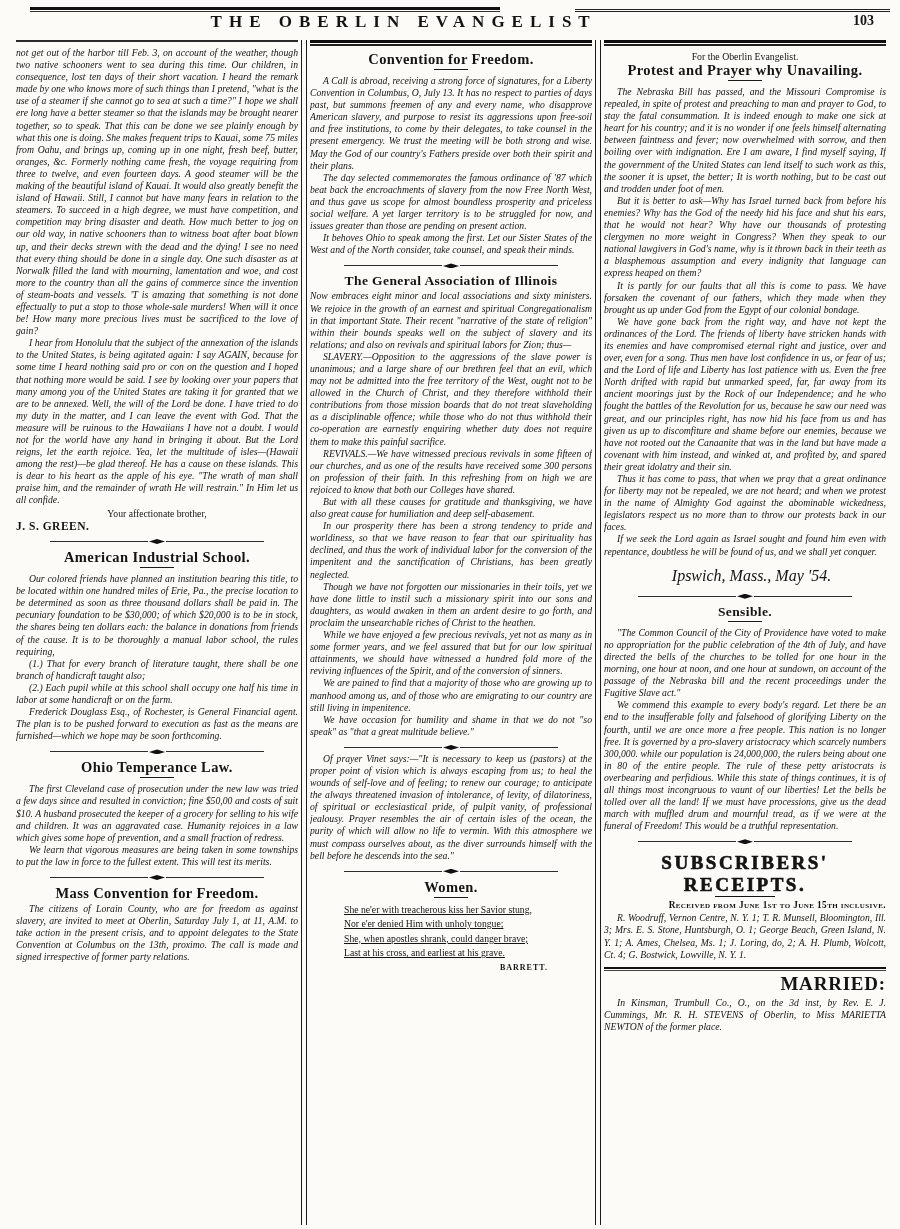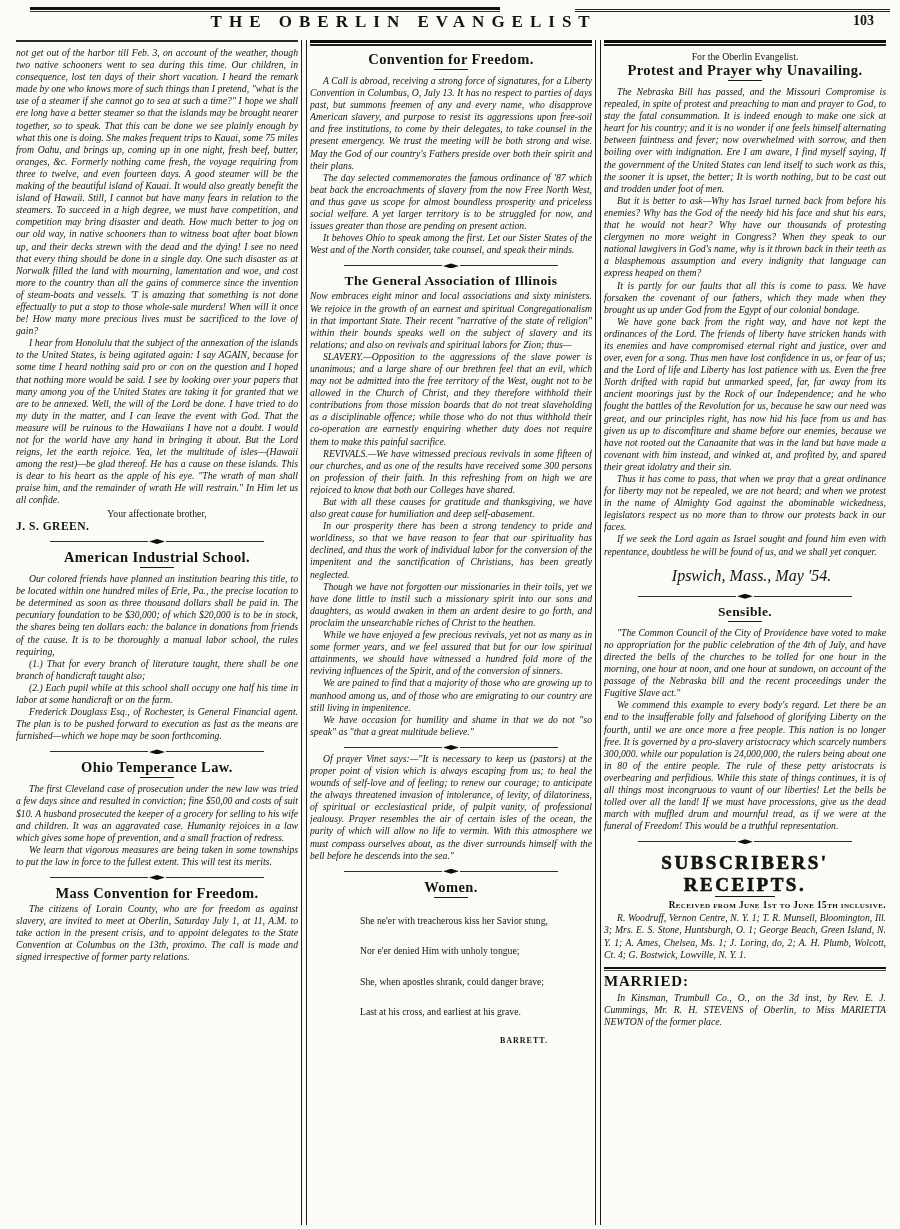--- a/index.html
+++ b/index.html
@@ -40,34 +40,34 @@
             clip-path:polygon(0 50%,50% 0,100% 50%,50% 100%); }
 
   .closing { text-align:center; font-size:9.7px; line-height:12.5px; margin:1px 0 0; }
   .signature { font-size:11.5px; font-weight:bold; margin:0 30px 2px 0;
             letter-spacing:.5px; }
 
   .dateline { text-align:center; font-size:9.8px; margin:2px 0 0; }
   .sign-off { font-style:italic; text-indent:13px; font-size:16px; line-height:12.1px; margin:12px;text-align:center; }
 
   .poem { margin:4px 0 0 34px; }
-  .poem p { margin:16px; font-size:9.7px; line-height:14.5px; font-style:normal; }
+  .poem p { margin:0; font-size:9.7px; line-height:14.5px; font-style:normal;text-decoration:underline; }
   .poem-attrib { text-align:right; margin:2px 44px 0 0; font-size:8px; font-weight:bold;
             letter-spacing:1px; }
   .women-title { letter-spacing:4px; }
 
   .receipts-title { margin:8px 0 0; text-align:center; font-size:19px; font-weight:bold;
             letter-spacing:2.5px; -webkit-text-stroke:.6px #111; }
   .receipts-sub { margin:3px 0 2px; text-align:right; font-size:9.3px; font-weight:bold;
             font-variant:small-caps; letter-spacing:.4px; }
   .rule-under-receipts { width:60px; border-top:1.5px solid #111; margin:0 auto 2px; }
 
   .full-rule { height:4px; margin:6px 0 2px;
             background:linear-gradient(to bottom,#111 0 2px,transparent 2px 3px,#444 3px 4px); }
-  .married-title { margin:2px 0 2px; text-align:left; font-size:15px; font-weight:bold;
+  .married-title { margin:2px 0 2px; text-align:right; font-size:19px; font-weight:bold;
             letter-spacing:.8px; }
 </style>
 </head>
 <body>
 
 <div class="sheet">
   <div class="rule-a"></div>
   <div class="rule-b"></div>
 
   <div class="masthead">

